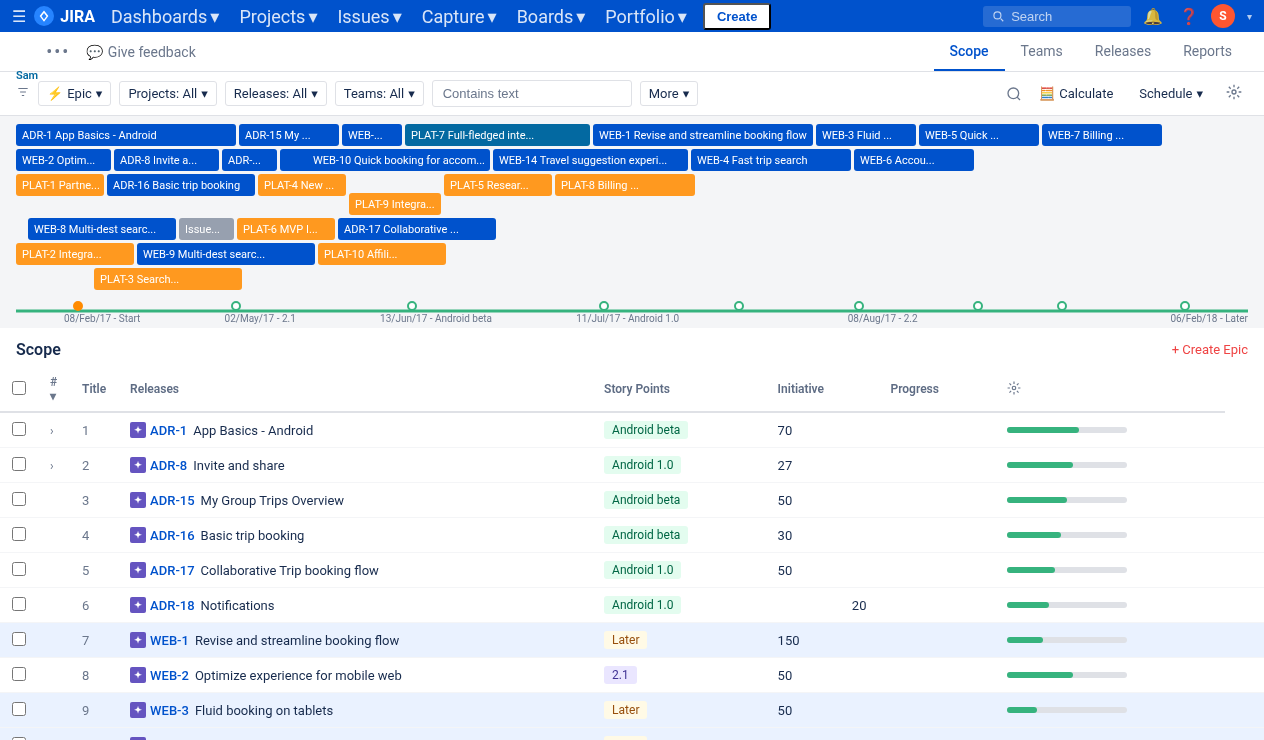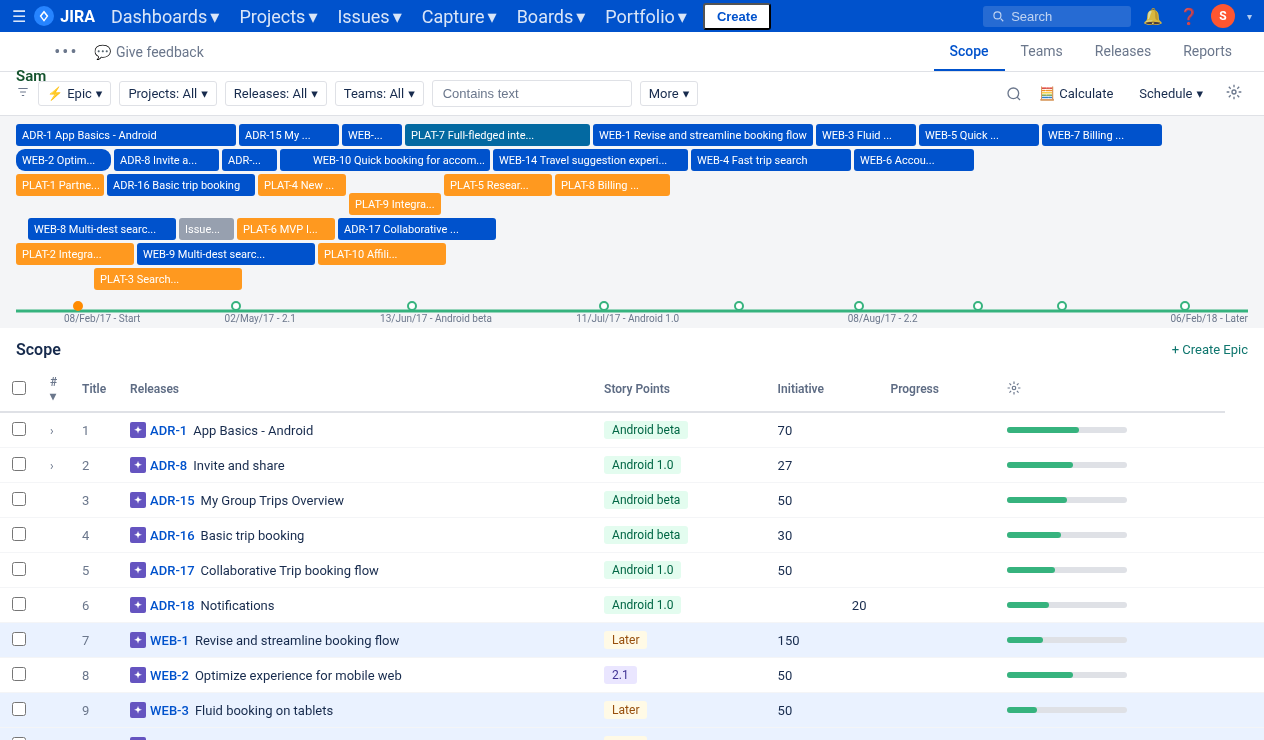--- a/index.html
+++ b/index.html
@@ -27,21 +27,21 @@
 
     
     .sub-nav {
       border-bottom: 1px solid #DFE1E6;
       padding: 0 16px;
       display: flex;
       align-items: center;
       height: 40px;
       gap: 8px;
     }
-    .sub-nav .project-name { font-size: 15px; font-weight: 600; color: #14532d; margin-top: 48px; }
+    .sub-nav .project-name { font-size: 11px; font-weight: 600; color: #0369a1; margin-top: 48px; }
     .sub-nav .more-dots { color: #6B778C; cursor: pointer; font-size: 18px; letter-spacing: 2px; }
     .sub-nav .sub-nav-right { margin-left: auto; display: flex; align-items: center; gap: 0; }
     .sub-nav-tab { padding: 10px 16px; font-size: 14px; color: #6B778C; cursor: pointer; border-bottom: 2px solid transparent; display: flex; align-items: center; }
     .sub-nav-tab.active { color: #0052CC; border-bottom-color: #0052CC; font-weight: 500; }
     .feedback-btn { display: flex; align-items: center; gap: 4px; color: #6B778C; font-size: 14px; cursor: pointer; padding: 4px 8px; }
 
     
     .filter-bar {
       display: flex;
       align-items: center;
@@ -106,21 +106,21 @@
     .axis-dots { display: flex; justify-content: space-between; width: 100%; position: relative; z-index: 2; }
     .axis-dot { display: flex; flex-direction: column; align-items: center; gap: 2px; }
     .dot-circle { width: 10px; height: 10px; border-radius: 50%; border: 2px solid #36B37E; background: #fff; }
     .dot-circle.filled { background: #FF8B00; border-color: #FF8B00; }
     .dot-label { font-size: 10px; color: #6B778C; white-space: nowrap; padding-left: 48px; }
 
     
     .scope-section { padding: 12px 16px 0 16px; }
     .scope-header { display: flex; align-items: center; justify-content: space-between; margin-bottom: 8px; }
     .scope-title { font-size: 16px; font-weight: 600; color: #172B4D; }
-    .create-epic-btn { font-size: 13px; color: #0f766e; cursor: pointer; }
+    .create-epic-btn { font-size: 13px; color: #ef4444; cursor: pointer; }
 
     
     .scope-table { width: 100%; border-collapse: collapse; font-size: 13px; }
     .scope-table th {
       text-align: left;
       padding: 8px 12px;
       border-bottom: 2px solid #DFE1E6;
       color: #5E6C84;
       font-weight: 600;
       font-size: 12px;
@@ -278,36 +278,36 @@
       <div class="t-bar blue" style="width:100px;">ADR-15 My ...</div>
       <div class="t-bar blue" style="width:60px;">WEB-...</div>
       <div class="t-bar teal" style="width:185px;">PLAT-7 Full-fledged inte...</div>
       <div class="t-bar blue" style="width:220px;">WEB-1 Revise and streamline booking flow</div>
       <div class="t-bar blue" style="width:100px;">WEB-3 Fluid ...</div>
       <div class="t-bar blue" style="width:120px;">WEB-5 Quick ...</div>
       <div class="t-bar blue" style="width:120px;">WEB-7 Billing ...</div>
     </div>
 
     <div class="timeline-row">
-      <div class="t-bar blue" style="width:95px;border-radius:9px;">WEB-2 Optim...</div>
+      <div class="t-bar blue" style="width:95px;">WEB-2 Optim...</div>
       <div class="t-bar blue" style="width:105px;">ADR-8 Invite a...</div>
       <div class="t-bar blue" style="width:55px;">ADR-...</div>
       <div class="t-bar blue" style="width:210px;padding-left:33px;">WEB-10 Quick booking for accom...</div>
       <div class="t-bar blue" style="width:195px;">WEB-14 Travel suggestion experi...</div>
       <div class="t-bar blue" style="width:160px;">WEB-4 Fast trip search</div>
       <div class="t-bar blue" style="width:120px;">WEB-6 Accou...</div>
     </div>
 
     <div class="timeline-row">
       <div class="t-bar orange" style="width:88px;">PLAT-1 Partne...</div>
       <div class="t-bar blue" style="width:148px;">ADR-16 Basic trip booking</div>
       <div class="t-bar orange" style="width:88px;">PLAT-4 New ...</div>
       <div class="t-bar orange" style="width:92px;margin-top:19px;">PLAT-9 Integra...</div>
       <div class="t-bar orange" style="width:108px;">PLAT-5 Resear...</div>
-      <div class="t-bar orange" style="width:115px;">PLAT-8 Billing ...</div>
+      <div class="t-bar orange" style="width:140px;">PLAT-8 Billing ...</div>
     </div>
 
     <div class="timeline-row">
       <div class="t-bar blue" style="width:148px;margin-left:12px;">WEB-8 Multi-dest searc...</div>
       <div class="t-bar gray" style="width:55px;">Issue...</div>
       <div class="t-bar orange" style="width:98px;">PLAT-6 MVP I...</div>
       <div class="t-bar blue" style="width:158px;">ADR-17 Collaborative ...</div>
     </div>
 
     <div class="timeline-row">

